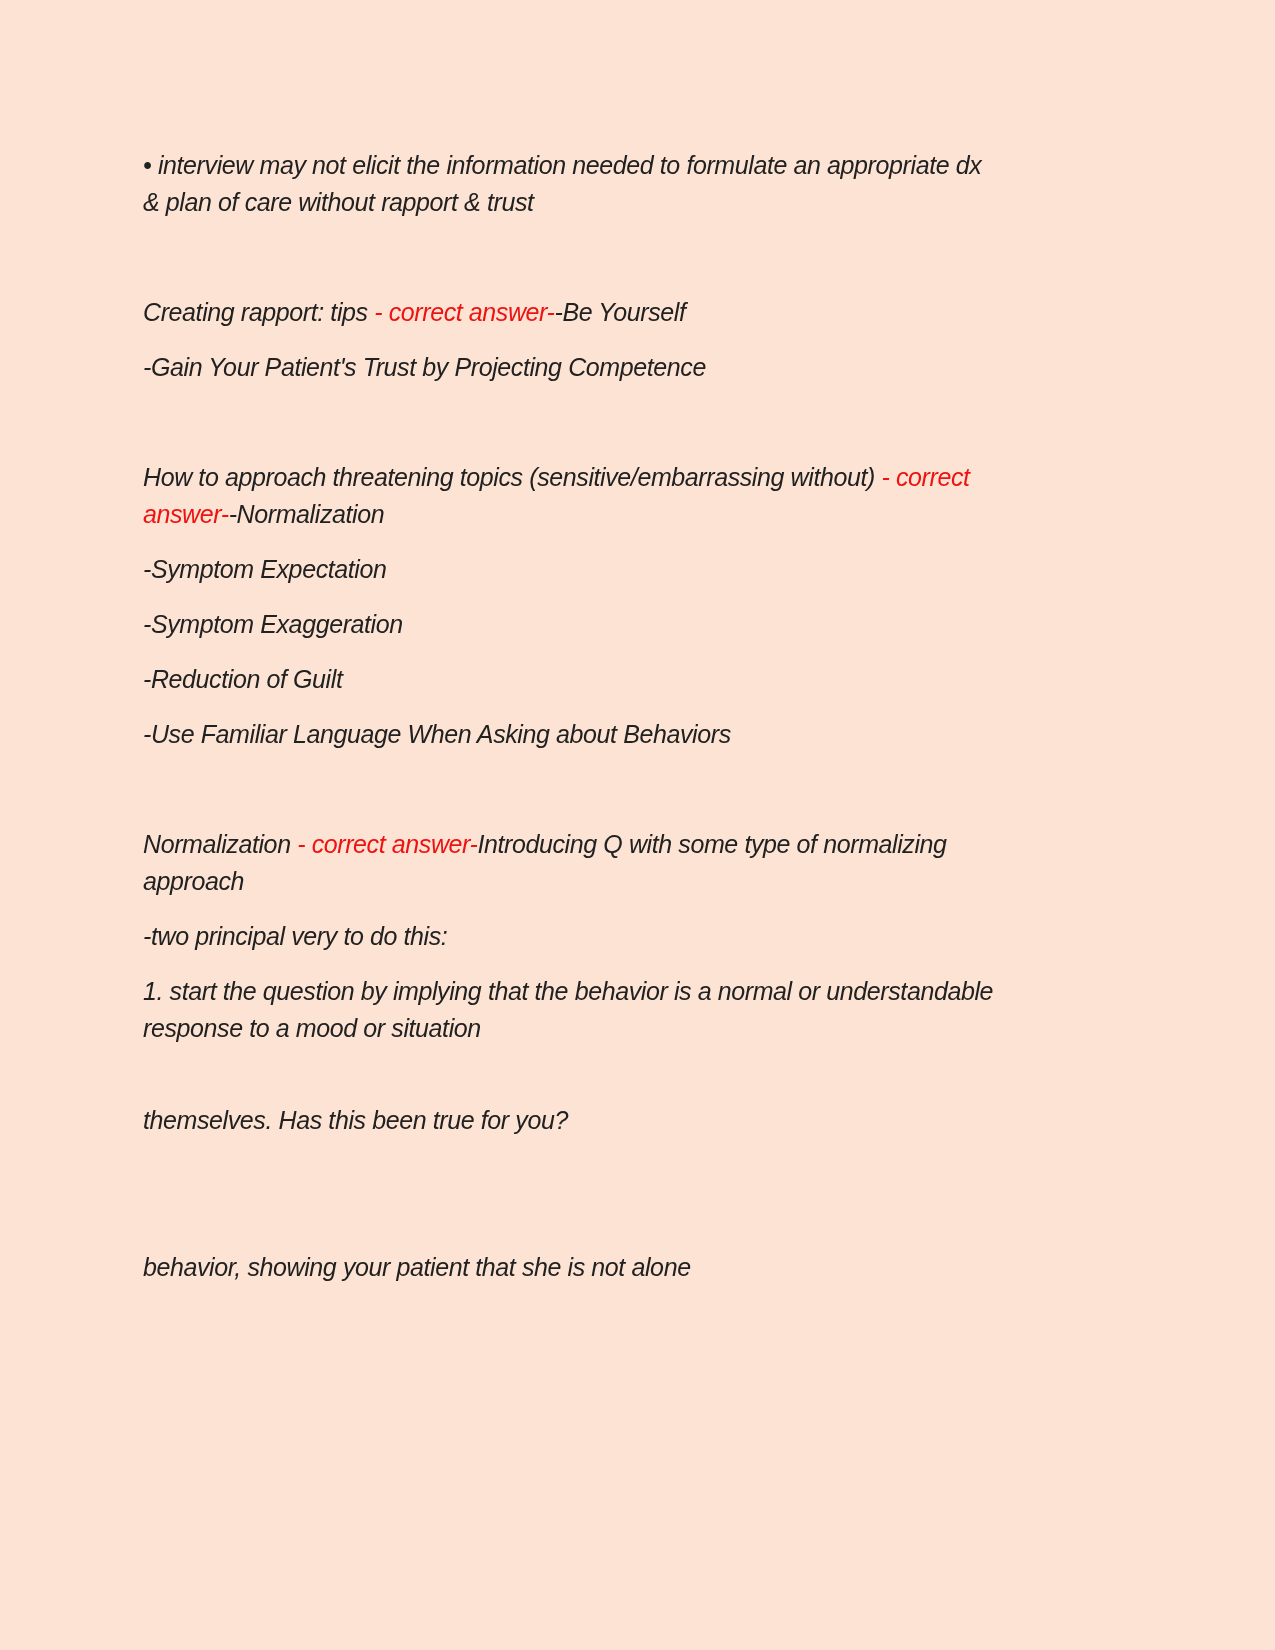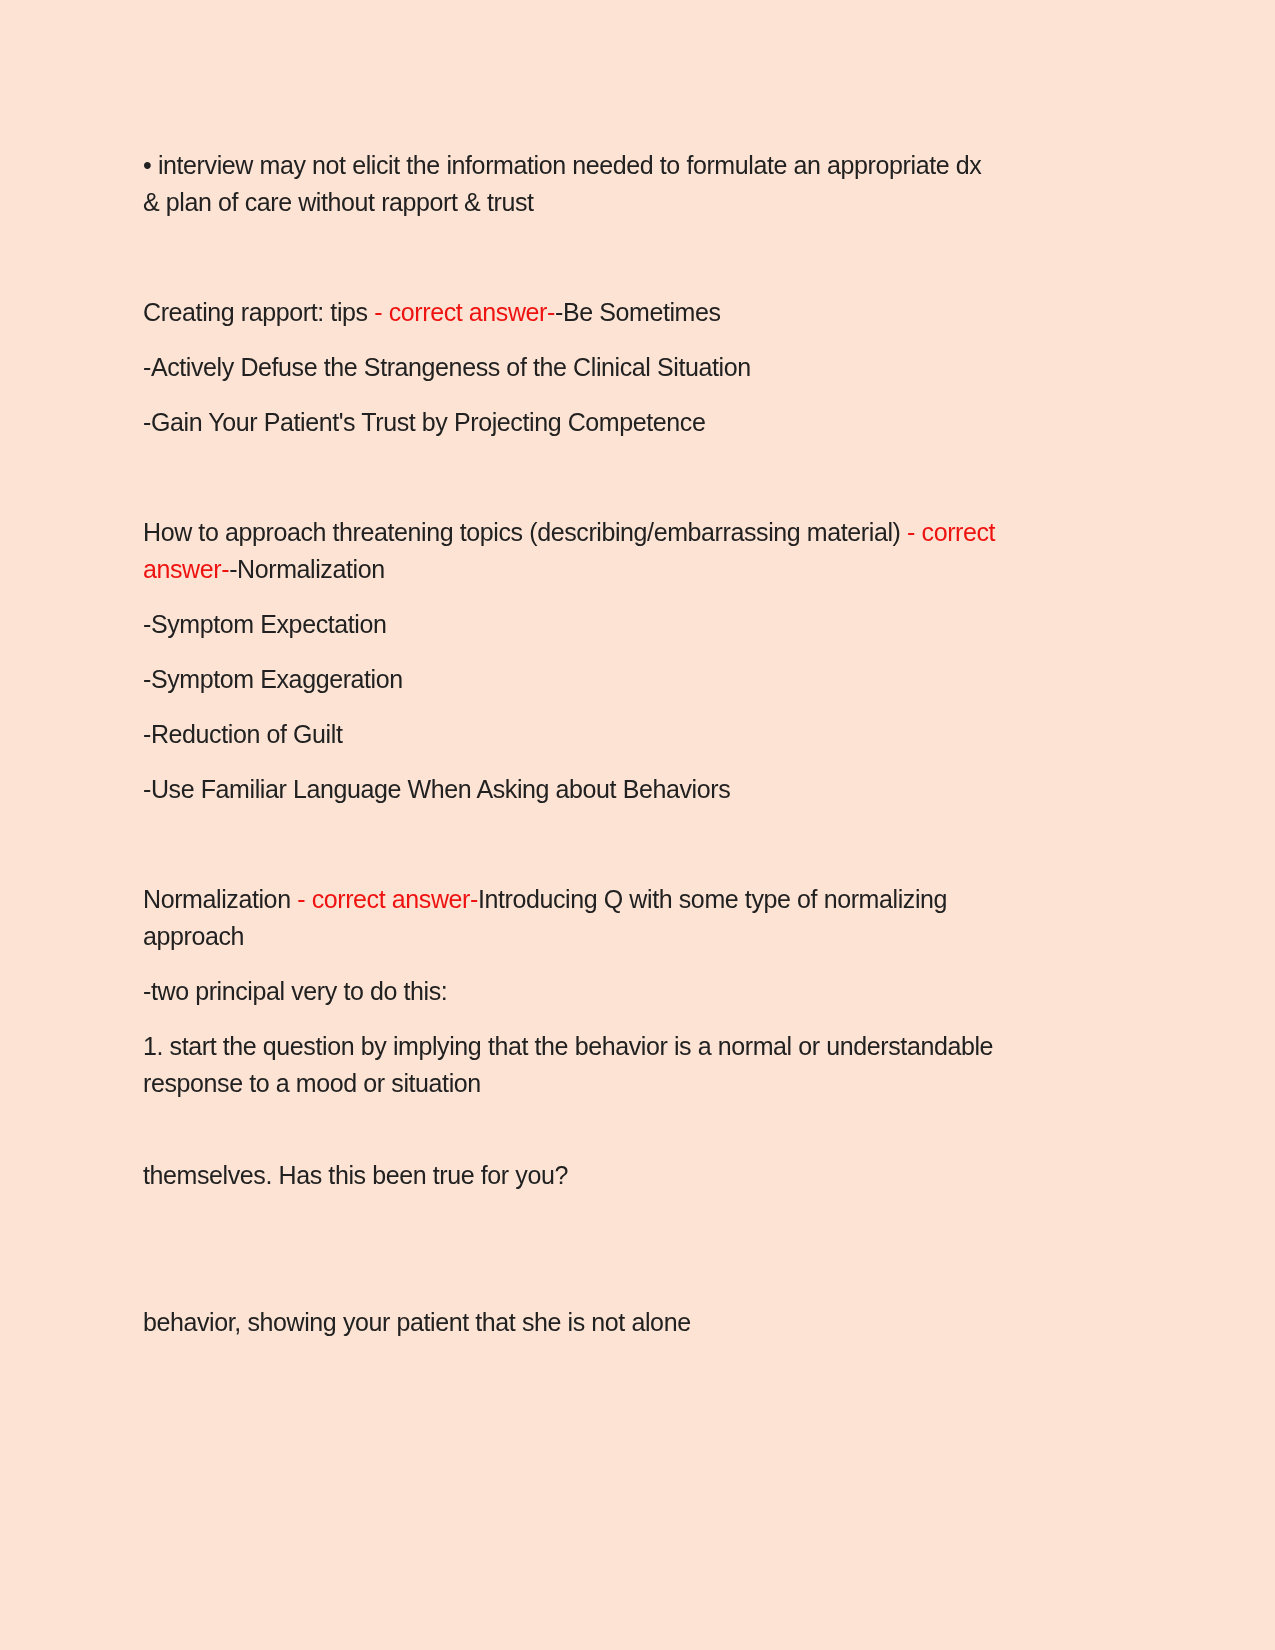--- a/index.html
+++ b/index.html
@@ -12,20 +12,21 @@
     width:1275px;
     height:1650px;
     background:var(--bg);
     overflow:hidden;
     font-family:"Liberation Sans", sans-serif;
   }
   .doc{
     box-sizing:border-box;
     padding:147px 60px 0 143px;
     width:1215px;
+    font-style:italic;
   }
   .para{
     margin:0 0 18px 0;
     font-size:25px;
     line-height:37px;
     letter-spacing:-0.4px;
     color:var(--ink);
     white-space:nowrap;
     font-weight:400;
   }
@@ -35,25 +36,24 @@
   .spacer{
     height:55px;
   }
 </style>
 </head>
 <body>
 
 <div class="doc">
     <p class="para"><span>• interview may not elicit the information needed to formulate an appropriate dx</span><br><span>&amp; plan of care without rapport &amp; trust</span></p>
     <div class="spacer"></div>
-    <p class="para"><span>Creating rapport: tips </span><span class="red">- correct answer-</span><span>-Be Sometimes</span></p>
-    <p class="para"><span>-Actively Defuse the Strangeness of the Clinical Situation</span></p>
+    <p class="para"><span>Creating rapport: tips </span><span class="red">- correct answer-</span><span>-Be Yourself</span></p>
     <p class="para"><span>-Gain Your Patient's Trust by Projecting Competence</span></p>
     <div class="spacer"></div>
-    <p class="para"><span>How to approach threatening topics (describing/embarrassing material) </span><span class="red">- correct</span><br><span class="red">answer-</span><span>-Normalization</span></p>
+    <p class="para"><span>How to approach threatening topics (sensitive/embarrassing without) </span><span class="red">- correct</span><br><span class="red">answer-</span><span>-Normalization</span></p>
     <p class="para"><span>-Symptom Expectation</span></p>
     <p class="para"><span>-Symptom Exaggeration</span></p>
     <p class="para"><span>-Reduction of Guilt</span></p>
     <p class="para"><span>-Use Familiar Language When Asking about Behaviors</span></p>
     <div class="spacer"></div>
     <p class="para"><span>Normalization </span><span class="red">- correct answer-</span><span>Introducing Q with some type of normalizing</span><br><span>approach</span></p>
     <p class="para"><span>-two principal very to do this:</span></p>
     <p class="para"><span>1. start the question by implying that the behavior is a normal or understandable</span><br><span>response to a mood or situation</span></p>
     <p class="para"><br><span>themselves. Has this been true for you?</span></p>
     <div class="spacer"></div>

